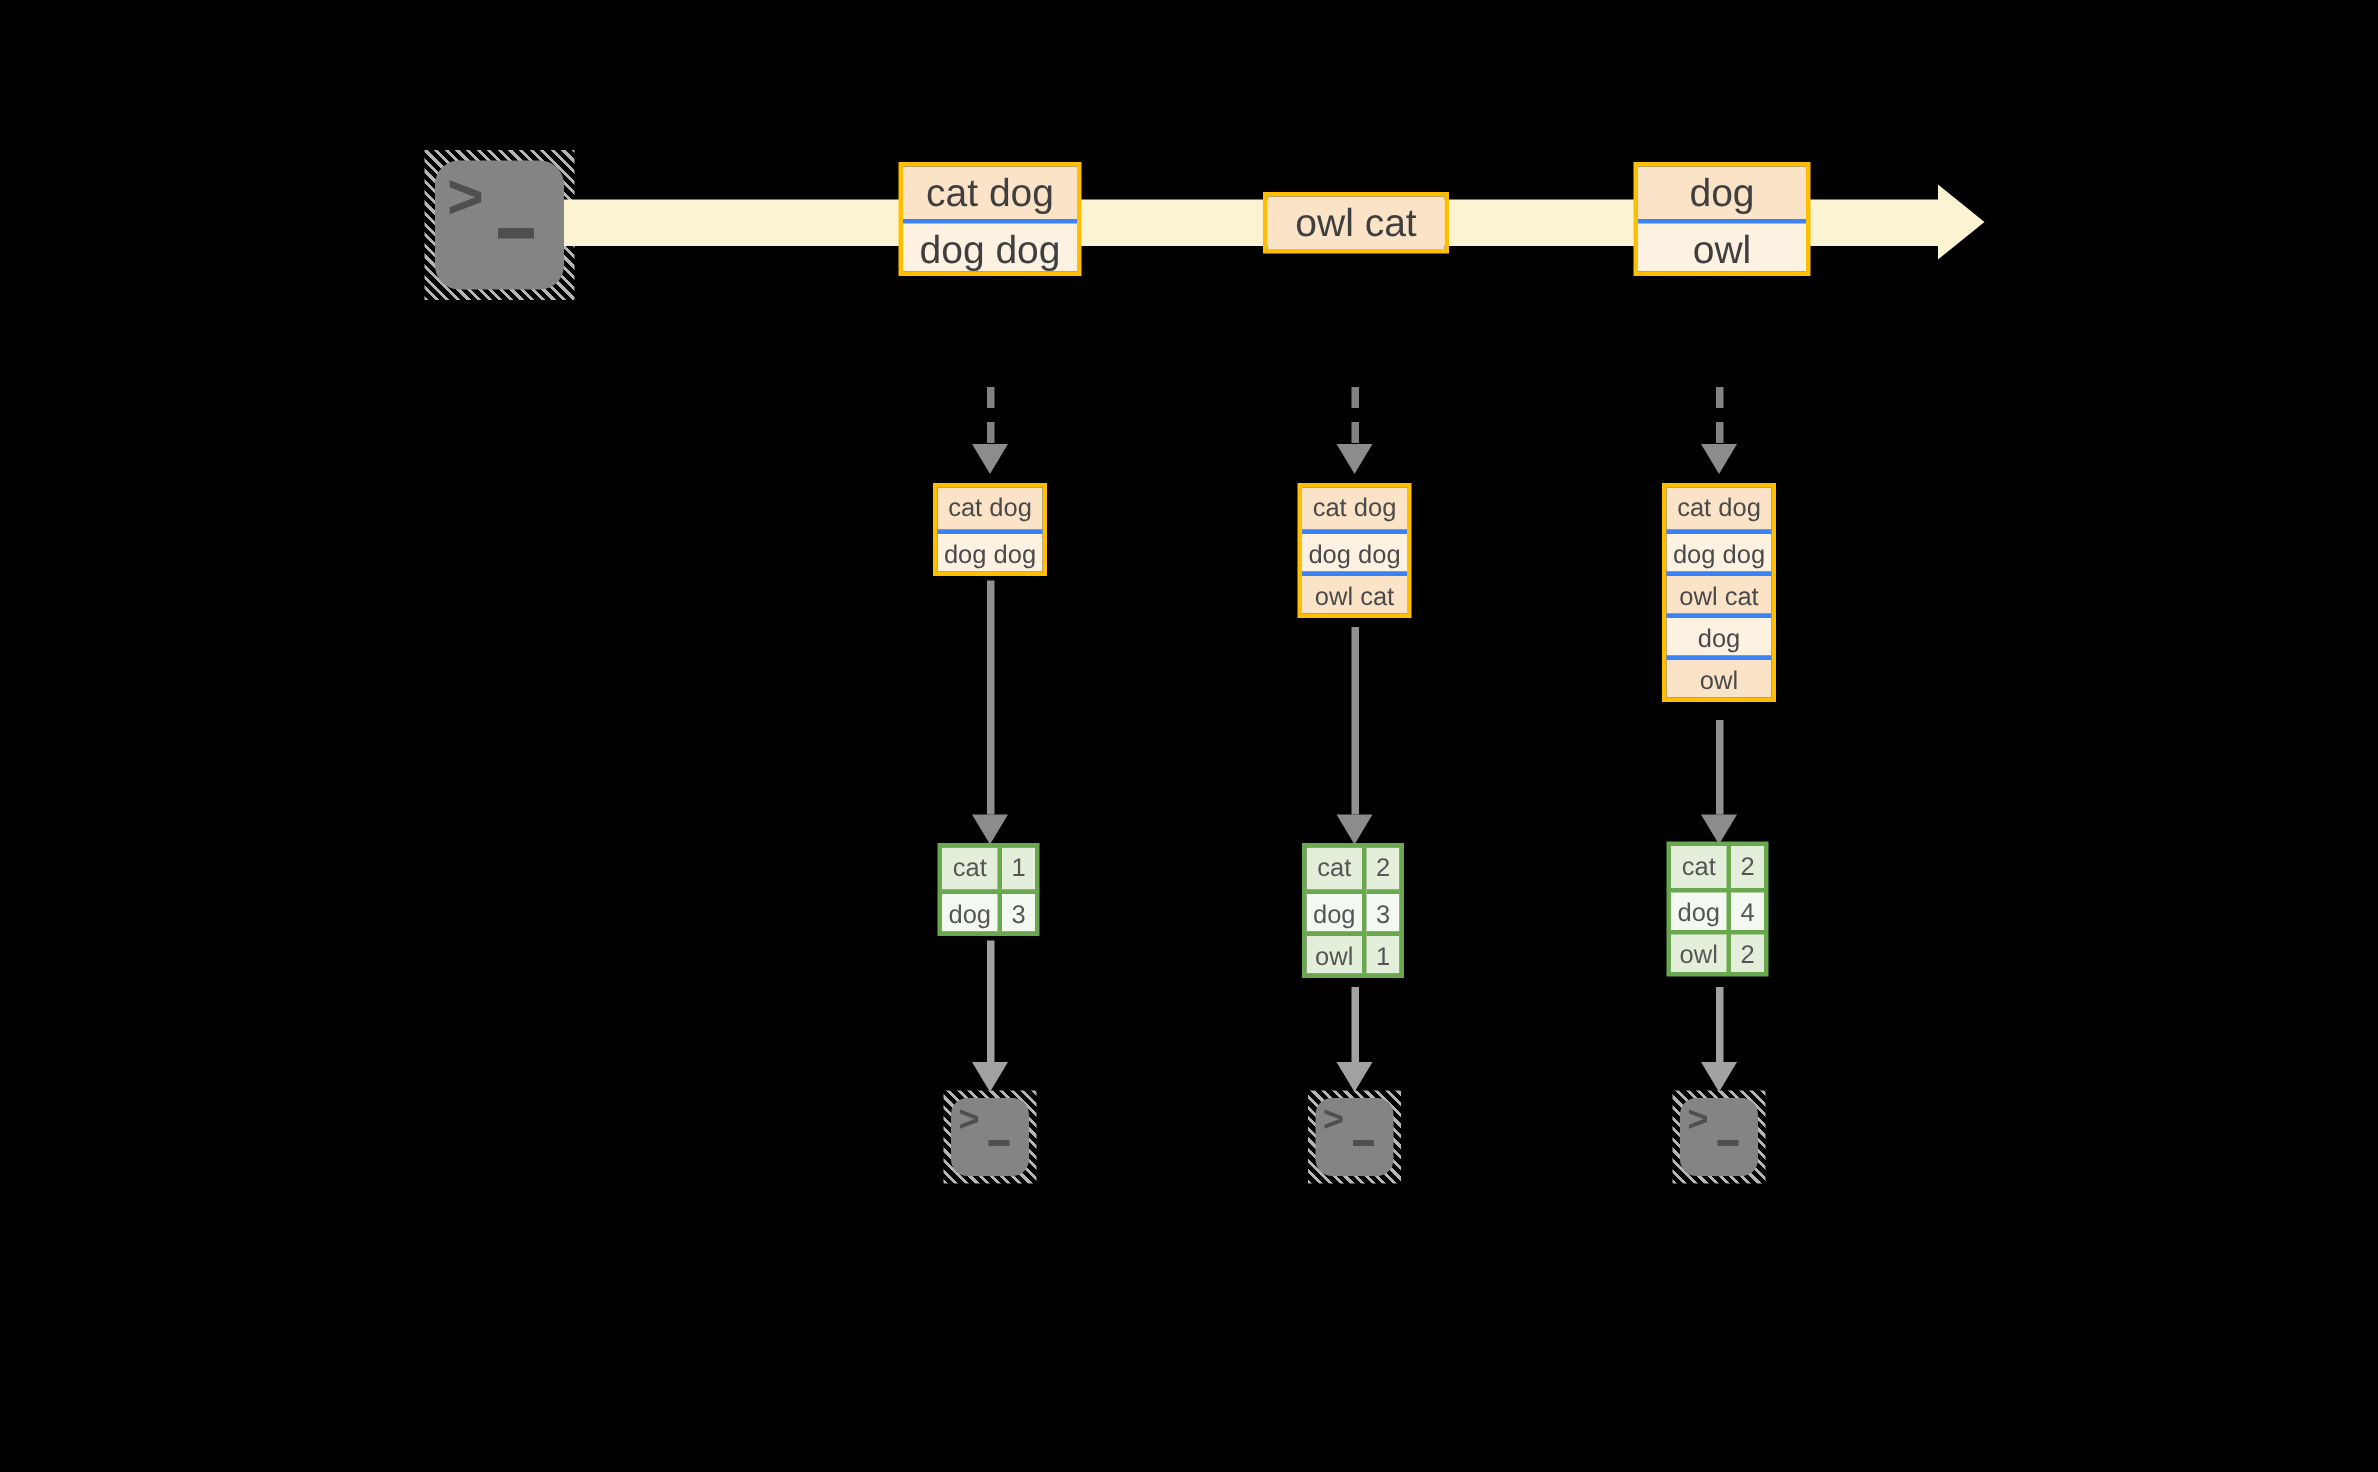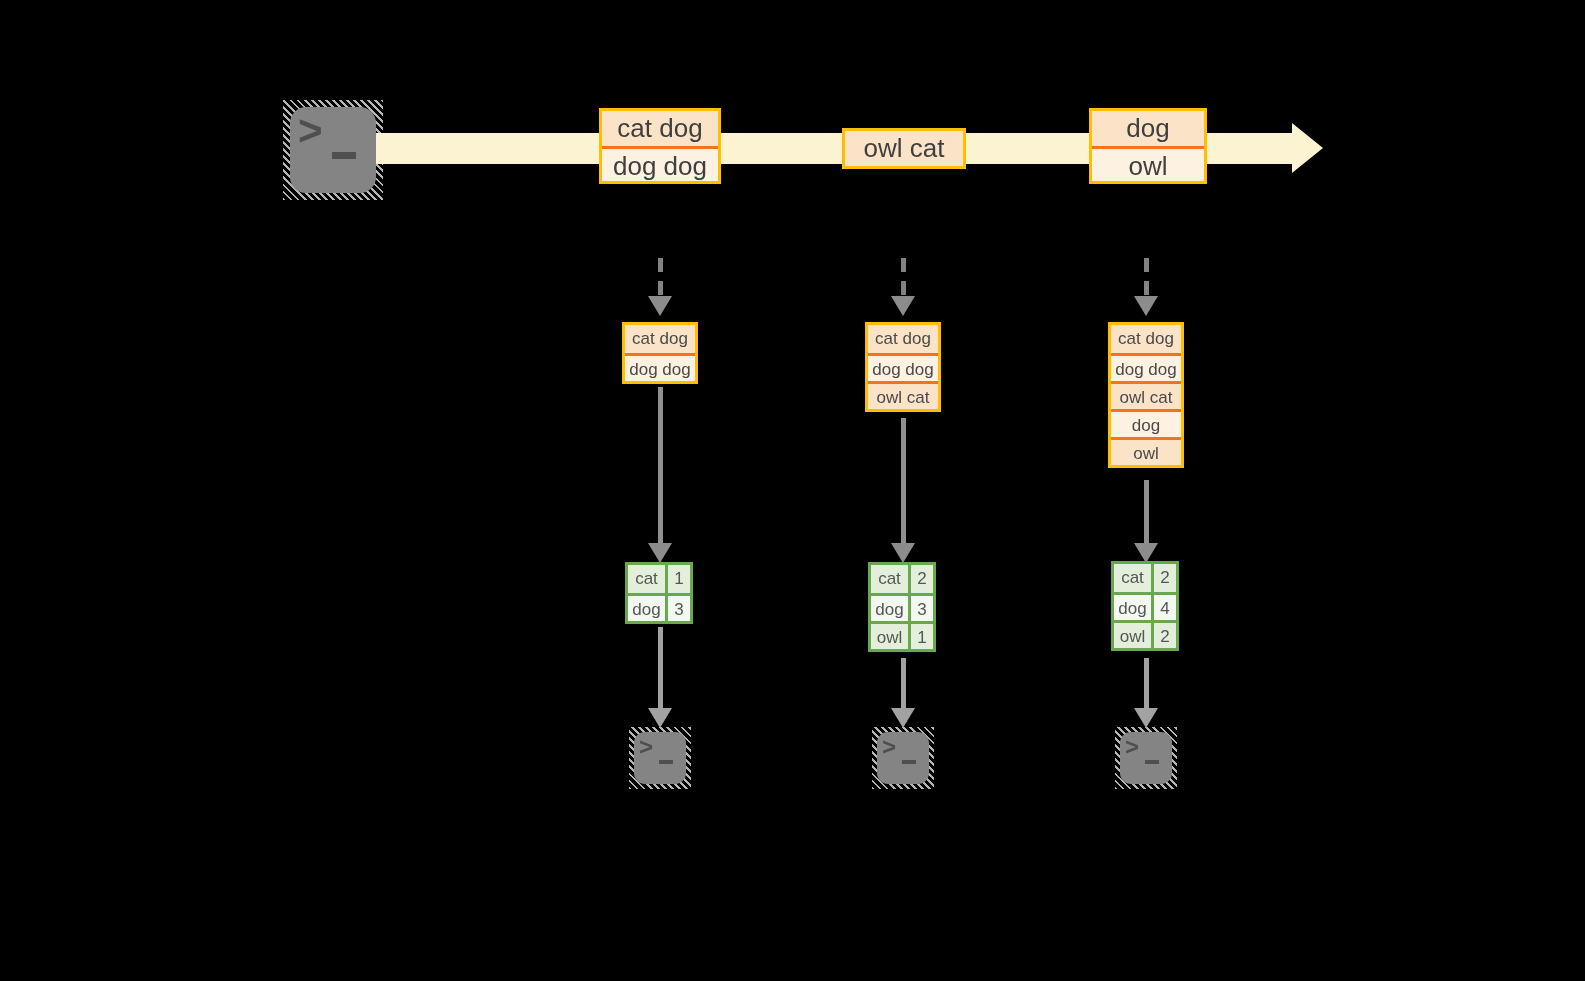--- a/index.html
+++ b/index.html
@@ -19,21 +19,21 @@
   .term.small .uscore{left:25px;top:28px;width:14px;height:4px;}
 
   
   .band{position:absolute;background:#fcf3d3;z-index:1;}
   .band-head{position:absolute;width:0;height:0;border-top:25px solid transparent;
              border-bottom:25px solid transparent;border-left:31px solid #fcf3d3;z-index:1;}
 
   
   .gold-box{position:absolute;border:3px solid #ffbf00;z-index:5;display:flex;flex-direction:column;}
   .gold-row{text-align:center;color:#3f3f3f;}
-  .gold-row + .gold-row{border-top:3px solid #f97316;}
+  .gold-row + .gold-row{border-top:3px solid #3b82f6;}
   .big-row{height:35px;line-height:35px;font-size:26px;}
   .small-row{height:28px;line-height:28px;font-size:17px;color:#4a4a4a;}
   .peach{background:#fbe3c8;}
   .cream{background:#fdf2e2;}
 
   
   .varrow{position:absolute;width:24px;display:flex;flex-direction:column;align-items:center;z-index:3;}
   .dash-line{width:5px;height:38px;background:repeating-linear-gradient(180deg,#828282 0 14px,rgba(0,0,0,0) 14px 23px);}
   .solid-line{width:5px;background:#909090;}
   .tri{width:0;height:0;border-left:12px solid transparent;border-right:12px solid transparent;border-top:20px solid #8c8c8c;}

